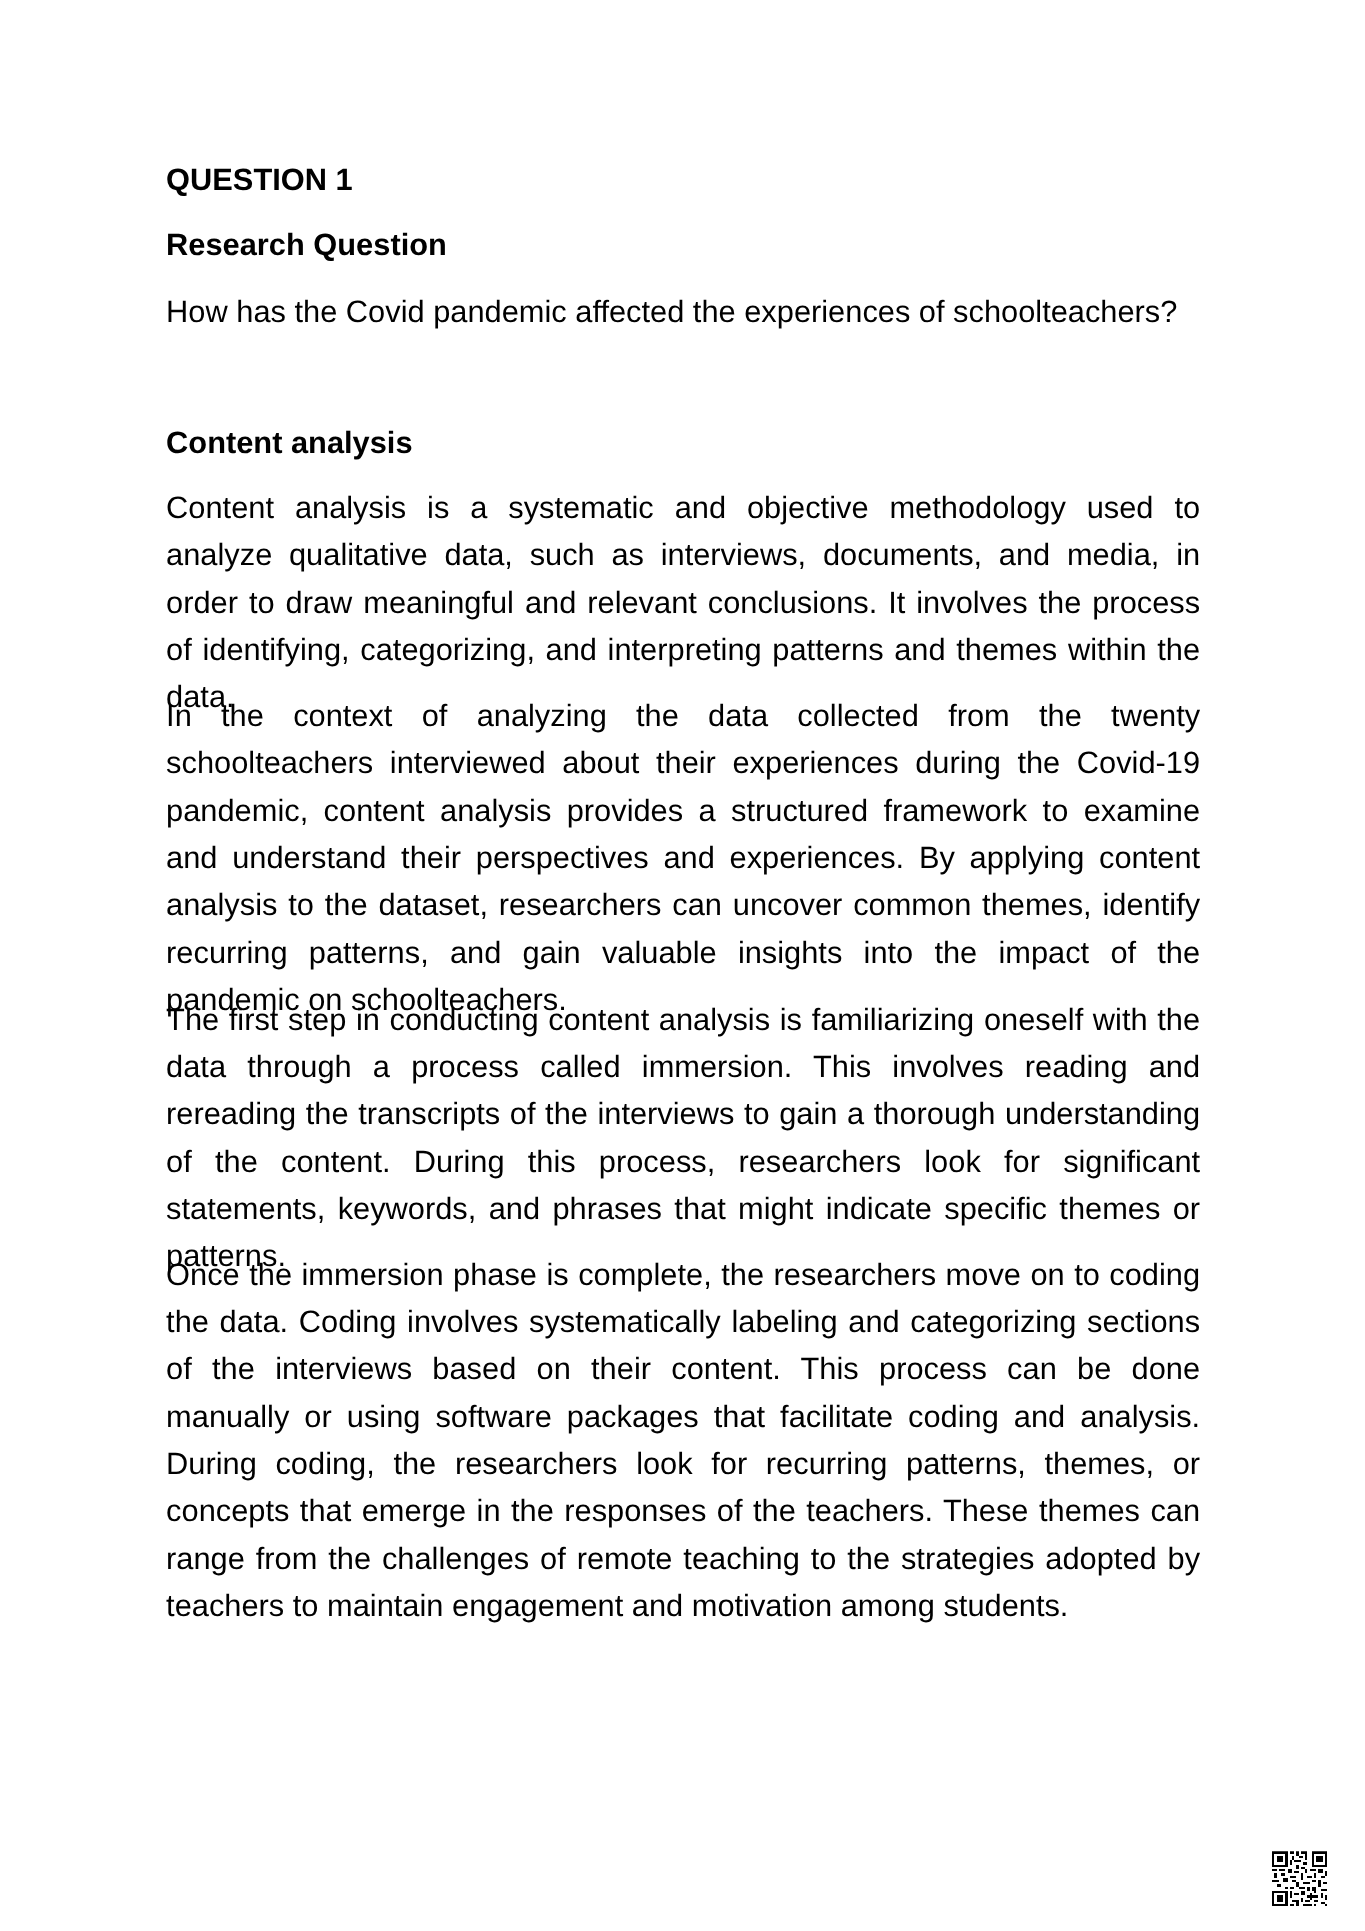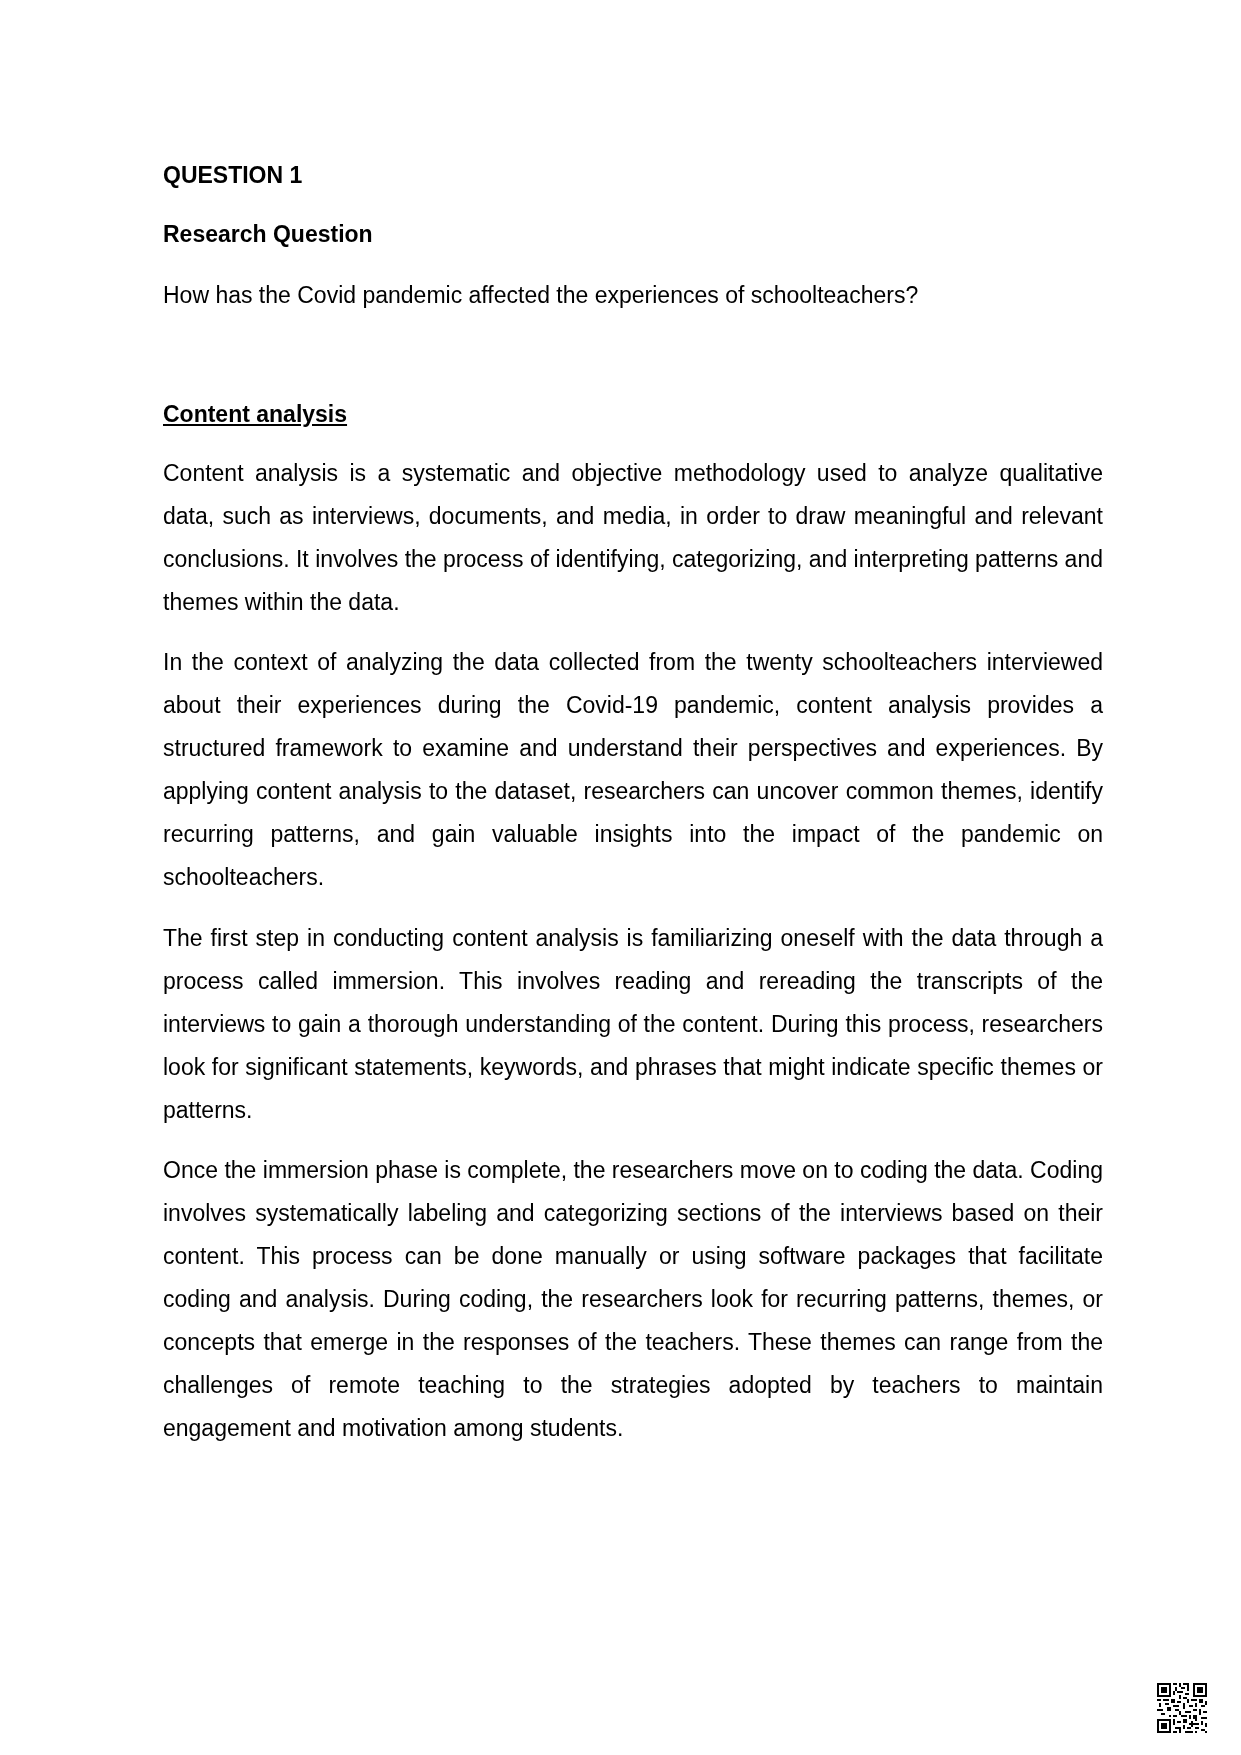--- a/index.html
+++ b/index.html
@@ -19,23 +19,23 @@
     position: absolute;
     left: 0; top: 0;
     width: 1241px;
     height: 1755px;
     background: #ffffff;
   }
   .blk {
     position: absolute;
     left: 151px;
     width: 940px;
-    font-size: 23px;
+    font-size: 28px;
     line-height: 43px;
-    margin: 12px;
+    margin: 0;
   }
   .heading {
     font-weight: bold;
   }
   .para {
     text-align: justify;
   }
   .para.continues {
     text-align-last: justify;
   }
@@ -51,21 +51,21 @@
 <body>
 
 <div class="page">
 
   <div class="blk heading" style="top:142px;">QUESTION 1</div>
 
   <div class="blk" style="top:262px;">How has the Covid pandemic affected the experiences of schoolteachers?</div>
 
   <div class="blk heading" style="top:201px;">Research Question</div>
 
-  <div class="blk heading" style="top:381px;text-decoration:underline;">Content analysis</div>
+  <div class="blk heading" style="top:381px;">Content analysis</div>
 
   <p class="blk para" style="top:440px;">Content analysis is a systematic and objective methodology used to analyze qualitative data, such as interviews, documents, and media, in order to draw meaningful and relevant conclusions. It involves the process of identifying, categorizing, and interpreting patterns and themes within the data.</p>
 
   <p class="blk para" style="top:629px;">In the context of analyzing the data collected from the twenty schoolteachers interviewed about their experiences during the Covid-19 pandemic, content analysis provides a structured framework to examine and understand their perspectives and experiences. By applying content analysis to the dataset, researchers can uncover common themes, identify recurring patterns, and gain valuable insights into the impact of the pandemic on schoolteachers.</p>
 
   <p class="blk para" style="top:905px;">The first step in conducting content analysis is familiarizing oneself with the data through a process called immersion. This involves reading and rereading the transcripts of the interviews to gain a thorough understanding of the content. During this process, researchers look for significant statements, keywords, and phrases that might indicate specific themes or patterns.</p>
 
   <p class="blk para" style="top:1137px;">Once the immersion phase is complete, the researchers move on to coding the data. Coding involves systematically labeling and categorizing sections of the interviews based on their content. This process can be done manually or using software packages that facilitate coding and analysis. During coding, the researchers look for recurring patterns, themes, or concepts that emerge in the responses of the teachers. These themes can range from the challenges of remote teaching to the strategies adopted by teachers to maintain engagement and motivation among students.</p>
 
 

